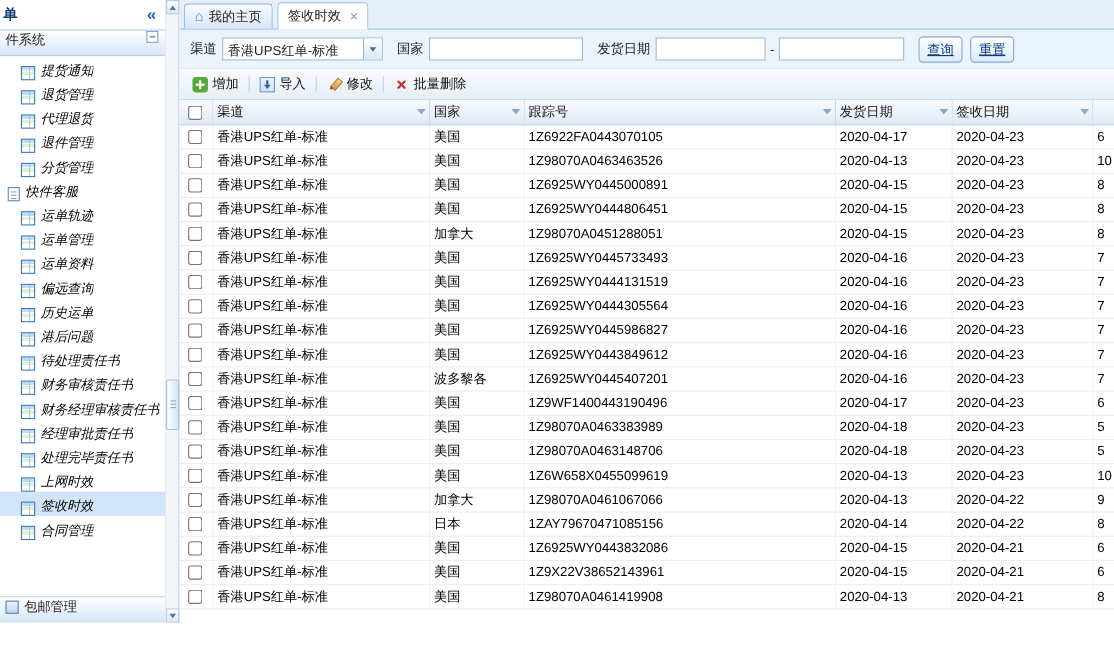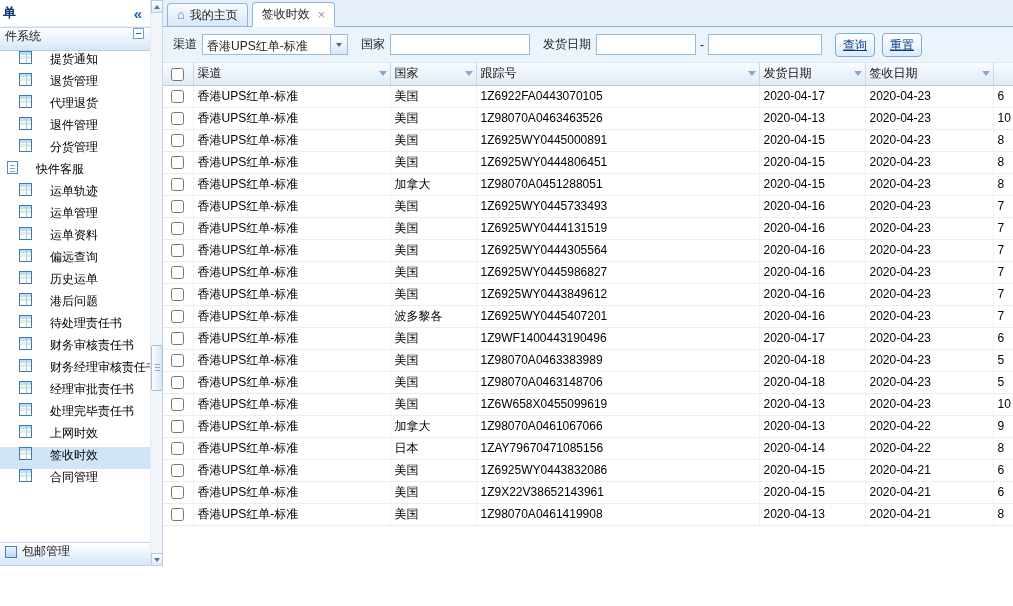--- a/index.html
+++ b/index.html
@@ -20,21 +20,21 @@
     padding:0 8px 0 3px; border-bottom:1px solid #e6eef7; }
   .side-title .t { font-weight:bold; color:#0f3a75; font-size:13px; }
   .collapse-glyph { color:#1d5fae; font-size:15px; font-weight:bold; line-height:1; cursor:pointer; }
   .accordion-header { height:24px; flex:0 0 24px; display:flex; align-items:flex-start; justify-content:space-between;
     padding:0 6px 0 5px; background:linear-gradient(#ffffff,#d6e6f7);
     border-top:1px solid #c3d8ee; border-bottom:1px solid #b7cfe8; color:#222; cursor:pointer;gap:40px; }
   .ah-left { display:flex; align-items:center; gap:5px; }
   .minus-box { width:11px; height:11px; border:1px solid #7aa1c8; background:#fff; position:relative; }
   .minus-box::after { content:""; position:absolute; left:2px; right:2px; top:4px; height:1px; background:#2c5d90; }
   .side-nav { flex:1 1 auto; overflow:hidden; }
-  .side-item { height:22px; display:flex; align-items:flex-start; gap:18px; padding-left:19px; cursor:pointer; white-space:nowrap; }
+  .side-item { height:22px; display:flex; align-items:flex-end; gap:5px; padding-left:19px; cursor:pointer; white-space:nowrap;font-style:italic; }
   .side-item.group { padding-left:7px; }
   .side-item.selected { background:#d2e4f8; }
   .side-item .lbl { overflow:hidden; text-overflow:clip; }
   .grid-icon { flex:0 0 13px; width:13px; height:13px; border:1px solid #3f79b5;
     background-image:
       linear-gradient(to right, transparent 0 6px, #aac8e4 6px 7px, transparent 7px),
       linear-gradient(#bddcf5 0 3px, transparent 3px),
       repeating-linear-gradient(#ffffff 0 4px, #dff0d4 4px 7px); }
   .page-icon { flex:0 0 11px; width:11px; height:13px; border:1px solid #5a87b8; background:#fff; position:relative; }
   .page-icon::before { content:""; position:absolute; left:2px; top:3px; width:5px; height:1px; background:#7fa3c9;
@@ -259,20 +259,41 @@
         <span class="flabel g">国家</span>
         <input class="text-input country" type="text" value="" style="">
         <span class="flabel g">发货日期</span>
         <input class="text-input date" type="text" value="" style="">
         <span class="dash">-</span>
         <input class="text-input date2" type="text" value="" style="">
         <button class="btn">查询</button>
         <button class="btn">重置</button>
       </div>
 
+      <div class="toolbar">
+          <a class="tool-btn">
+            <span class="ticon add-icon"></span>
+            <span>增加</span>
+          </a>
+          <span class="tool-sep"></span>
+          <a class="tool-btn">
+            <span class="ticon import-icon"></span>
+            <span>导入</span>
+          </a>
+          <span class="tool-sep"></span>
+          <a class="tool-btn">
+            <span class="ticon edit-icon"></span>
+            <span>修改</span>
+          </a>
+          <span class="tool-sep"></span>
+          <a class="tool-btn">
+            <span class="ticon batch-delete-icon"></span>
+            <span>批量删除</span>
+          </a>
+        </div>
 
       <div class="grid">
         <table>
           <colgroup>
             <col style="width:30px">
               <col style="width:197px">
               <col style="width:86px">
             <col style="width:283px">
               <col style="width:106px">
               <col style="width:128px">

